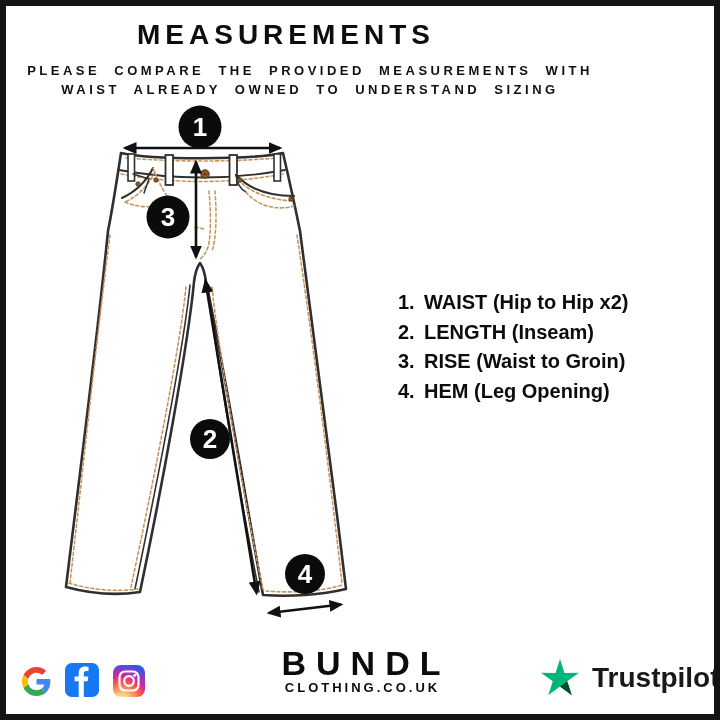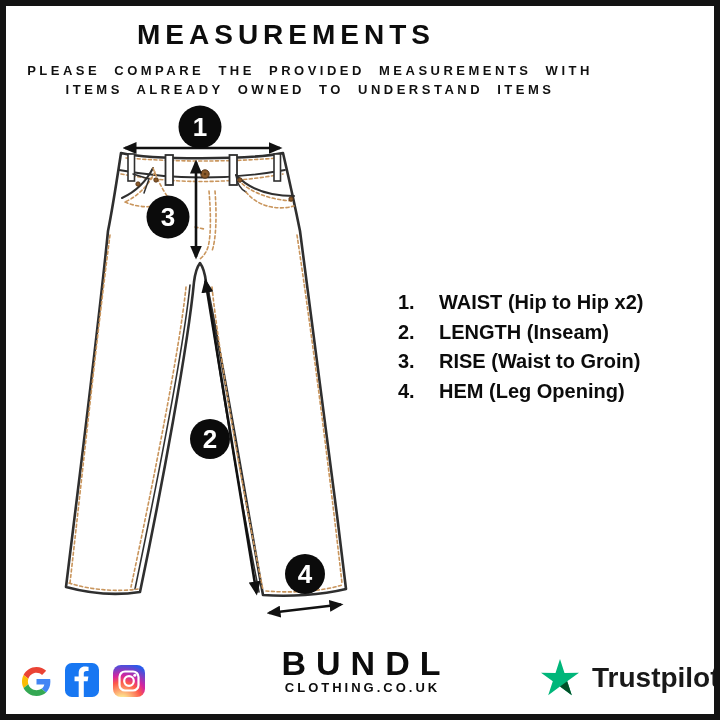--- a/index.html
+++ b/index.html
@@ -20,21 +20,21 @@
   .st{fill:none;stroke:#c9955c;stroke-width:1.6;stroke-dasharray:3 2.6;stroke-linecap:round;}
   .arrow{fill:none;stroke:#111;stroke-width:2.6;}
   .marker-circle{fill:#0b0b0b;}
   .marker-num{fill:#ffffff;font-size:26px;font-weight:700;text-anchor:middle;
               font-family:"Liberation Sans",sans-serif;}
 
   
   .legend{position:absolute;left:398px;top:288px;color:#0c0c0c;}
   .legend-row{display:flex;align-items:center;height:29.5px;font-size:20px;font-weight:700;}
   .legend-num{width:26px;}
-  .legend-label{margin-left:15px;white-space:nowrap;}
+  .legend-label{white-space:nowrap;}
 
   
   .social{position:absolute;left:22px;top:663px;display:flex;align-items:center;gap:14px;}
   .google-icon{width:29px;height:29px;margin-top:3px;}
   .fb-icon{width:34px;height:34px;}
   .ig-icon{width:32px;height:32px;margin-top:1px;border-radius:8px;
      background:radial-gradient(circle at 28% 115%, #fdf497 0%, #fdf497 8%, #fd5949 45%, #d6249f 60%, #285AEB 90%);
      display:flex;align-items:center;justify-content:center;}
   .brand{position:absolute;left:0;top:646px;width:722px;text-align:center;color:#0c0c0c;}
   .brand-name{font-size:34px;font-weight:800;letter-spacing:10px;line-height:34px;text-indent:10px;}
@@ -43,21 +43,21 @@
   .tp-label{font-size:28px;font-weight:600;color:#191919;letter-spacing:0;}
 </style>
 </head>
 <body>
 
 <div class="frame"></div>
 
 <div class="title">MEASUREMENTS</div>
 <div class="subtitle">
   <div>PLEASE COMPARE THE PROVIDED MEASUREMENTS WITH</div>
-  <div>ITEMS ALREADY OWNED TO UNDERSTAND ITEMS</div>
+  <div>WAIST ALREADY OWNED TO UNDERSTAND SIZING</div>
 </div>
 
 <svg class="diagram" viewBox="0 0 720 720">
   <defs>
     <marker id="ah" markerUnits="userSpaceOnUse" markerWidth="14" markerHeight="12" refX="11.5" refY="6" orient="auto-start-reverse">
       <path d="M0,0 L14,6 L0,12 Z" fill="#111"></path>
     </marker>
   </defs>
 
   <g>

